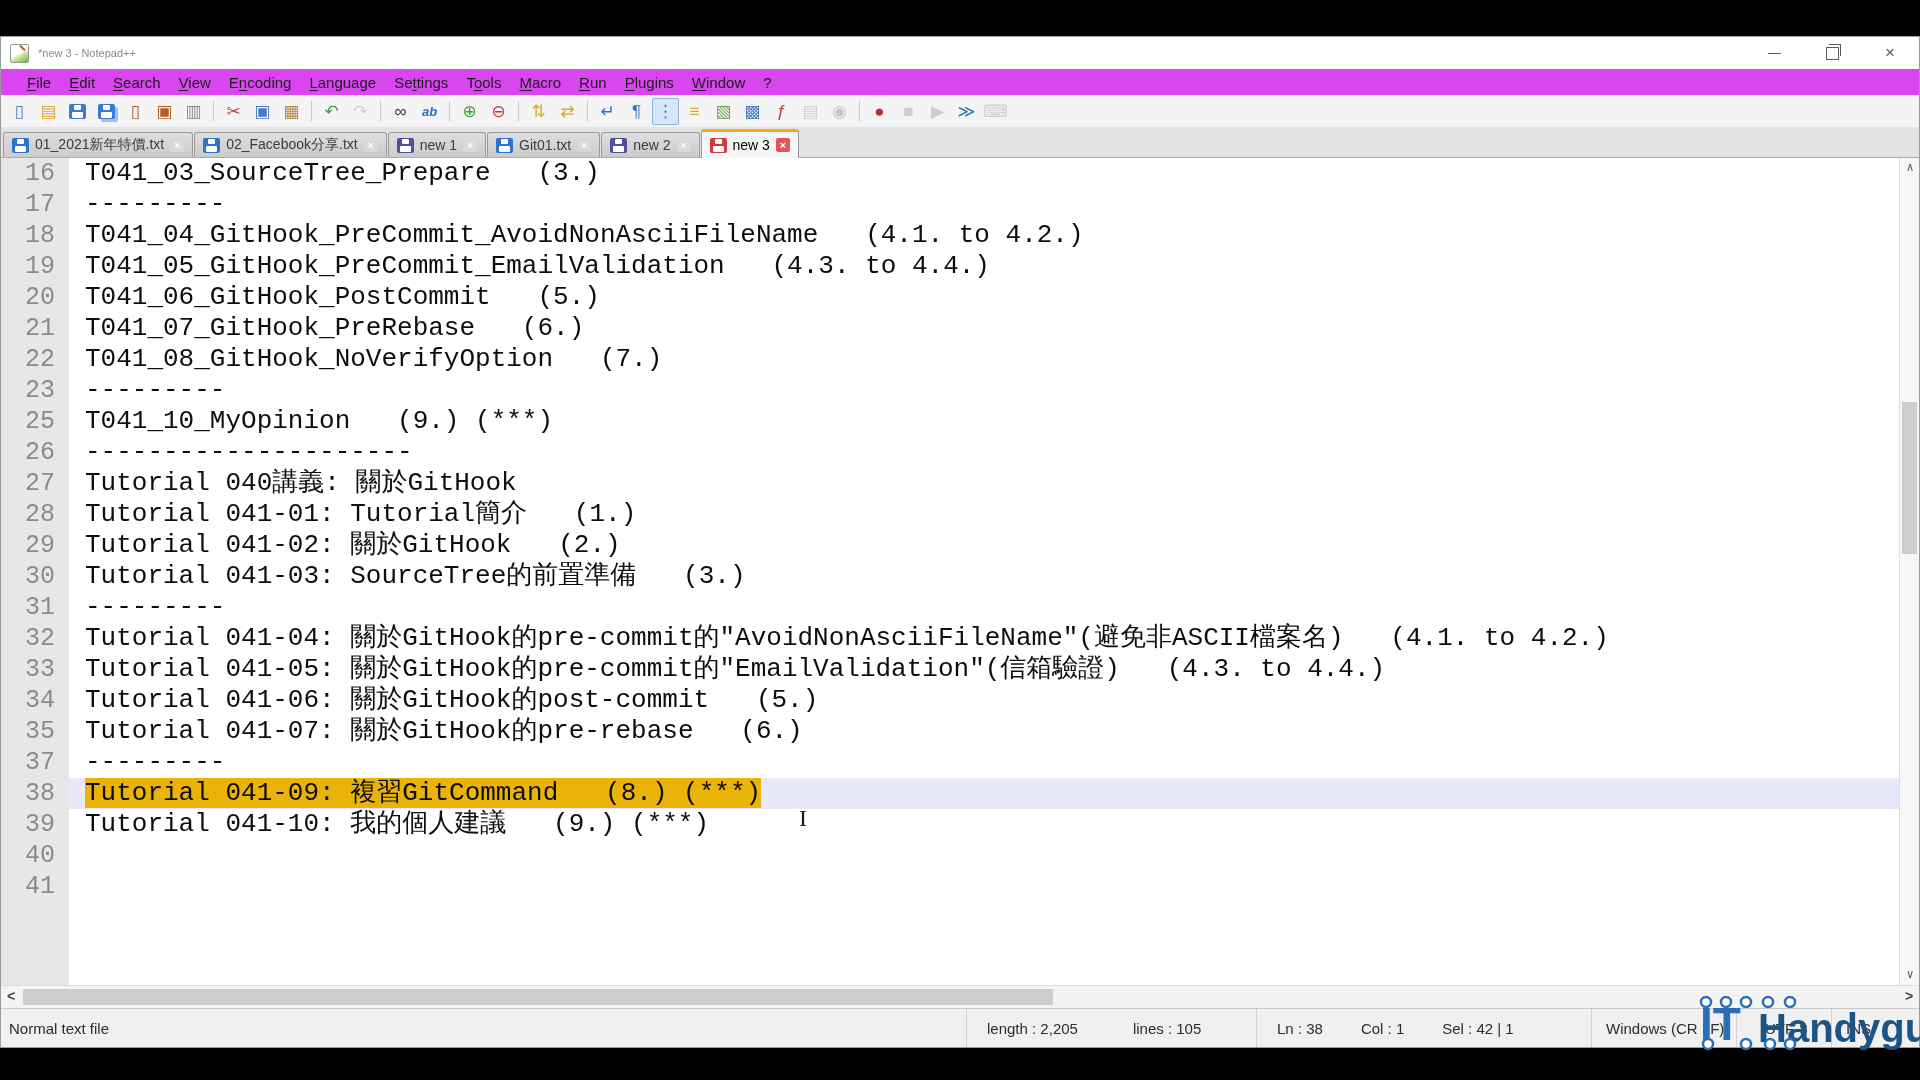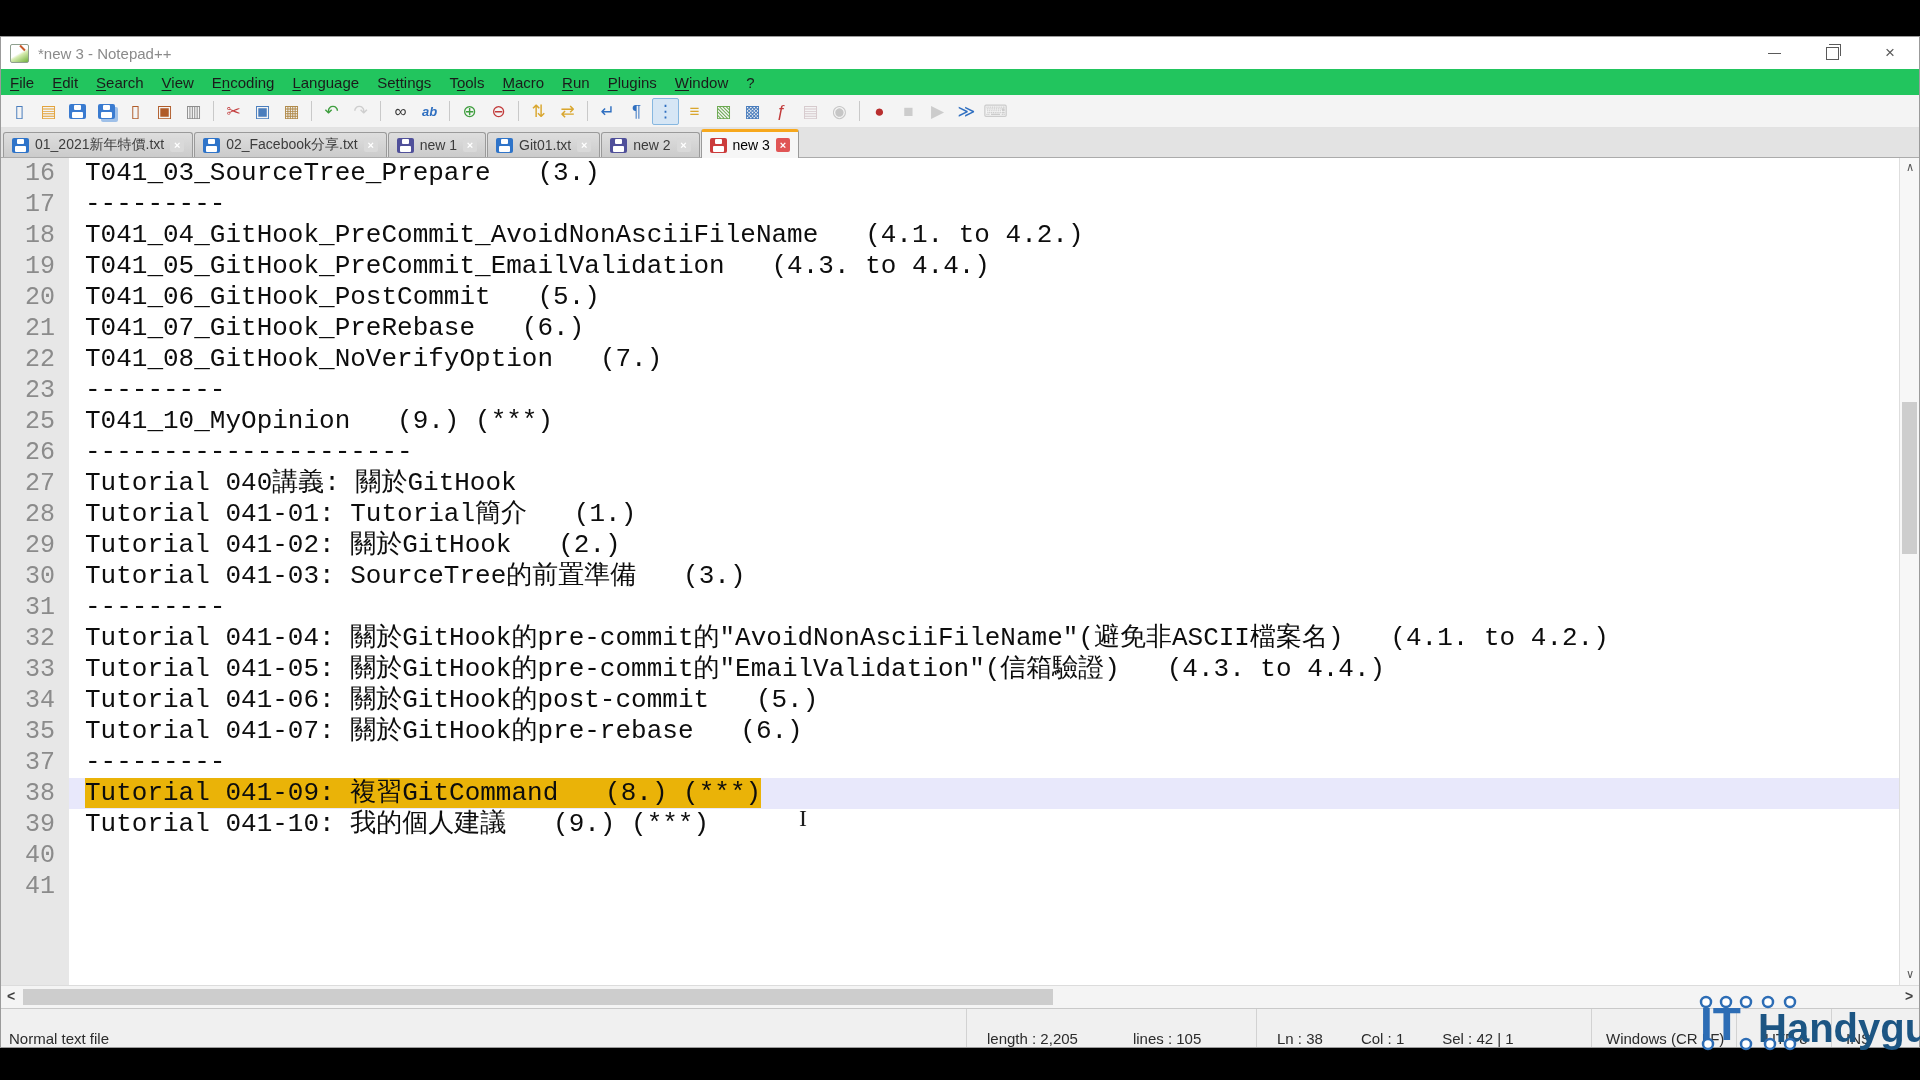--- a/index.html
+++ b/index.html
@@ -6,30 +6,30 @@
   body{width:1920px;height:1080px;background:#000;position:relative;overflow:hidden;
        font-family:"Liberation Sans",sans-serif;-webkit-font-smoothing:antialiased}
   .window{position:absolute;left:0;top:36px;width:1920px;height:1012px;background:#fff;
           border:1px solid #9b9b9b;box-sizing:border-box;display:flex;flex-direction:column}
 
   
   .titlebar{height:32px;background:#ffffff;display:flex;align-items:center;padding-left:9px;flex:0 0 auto}
   .npp-icon{width:19px;height:19px;border:1px solid #8fa08f;border-radius:2px;position:relative;
             background:linear-gradient(150deg,#ffffff 48%,#d7ecb2 58%,#7db84a 95%);box-sizing:border-box}
   .npp-icon::after{content:"";position:absolute;right:2px;top:2px;width:7px;height:2px;background:#c85a2a;transform:rotate(45deg)}
-  .title-text{color:#8a8a8a;font-size:15px;margin-left:9px}
+  .title-text{color:#8a8a8a;font-size:11px;margin-left:9px}
   .win-controls{margin-left:auto;display:flex;height:32px}
   .wc{width:58px;display:flex;align-items:center;justify-content:center;color:#5a5a5a;font-size:17px}
   .wc-restore-box{width:11px;height:11px;border:1px solid #5a5a5a;position:relative;background:#fff}
   .wc-restore-box::before{content:"";position:absolute;left:2px;top:-4px;width:11px;height:11px;border:1px solid #5a5a5a;
                           border-left:none;border-bottom:none}
   .wc-min-bar{width:13px;height:1px;background:#5a5a5a}
 
   
-  .menubar{height:26px;background:#22c55e;display:flex;align-items:center;padding-left:0;font-size:15px;color:#1b1b1b;flex:0 0 auto}
+  .menubar{height:26px;background:#d946ef;display:flex;align-items:center;padding-left:17px;font-size:15px;color:#1b1b1b;flex:0 0 auto}
   .menu-item{padding:3px 9px;cursor:default}
   .menu-item u{text-underline-offset:2px}
 
   
   .toolbar{height:32px;background:#f4f4f4;display:flex;align-items:center;padding-left:5px;gap:2px;flex:0 0 auto;border-bottom:1px solid #e2e2e2}
   .tbi{width:25px;height:25px;display:flex;align-items:center;justify-content:center;font-size:17px;border:1px solid transparent;border-radius:2px}
   .tbi span{line-height:1}
   .tbi-active{background:#d6e6f5;border-color:#86b7e0}
   .tbi-disabled{opacity:.5;filter:grayscale(60%)}
   .tb-sep{width:1px;height:20px;background:#c9c9c9;margin:0 4px}
@@ -68,21 +68,21 @@
   .vs-thumb{position:absolute;left:2px;right:2px;top:244px;height:152px;background:#cdcdcd}
   .ibeam{position:absolute;left:795px;top:648px;width:14px;height:25px;color:#1c1c1c;
          font-family:"Liberation Serif",serif;font-size:24px;line-height:25px;text-align:center}
   .hscroll{height:22px;background:#f4f4f4;border-top:1px solid #dcdcdc;position:relative;flex:0 0 auto}
   .hs-arrow{position:absolute;top:0;width:20px;height:22px;color:#404040;font-size:14px;text-align:center;line-height:21px;font-weight:bold}
   .hs-thumb{position:absolute;left:22px;width:1030px;top:3px;bottom:3px;background:#cdcdcd}
 
   
   .statusbar{height:38px;background:#f0f0f0;border-top:1px solid #c9c9c9;display:flex;align-items:center;
              font-size:15px;color:#2c2c2c;flex:0 0 auto}
-  .seg{height:100%;display:flex;align-items:flex-end;box-sizing:border-box;padding-left:20px}
+  .seg{height:100%;display:flex;align-items:center;box-sizing:border-box;padding-left:20px}
   .seg + .seg{border-left:1px solid #d2d2d2}
   .seg1{flex:0 0 965px;padding-left:8px}
   .seg2{flex:0 0 290px}.seg2 .gap{margin-left:55px}
   .seg3{flex:0 0 335px}.seg3 .gap{margin-left:38px}
   .seg4{flex:0 0 145px;padding-left:14px}
   .seg5{flex:0 0 95px;padding-left:28px}
   .seg6{flex:1 1 auto;padding-left:14px}
 
   
   .watermark{position:absolute;right:-2px;bottom:24px;width:236px;height:64px;pointer-events:none}

